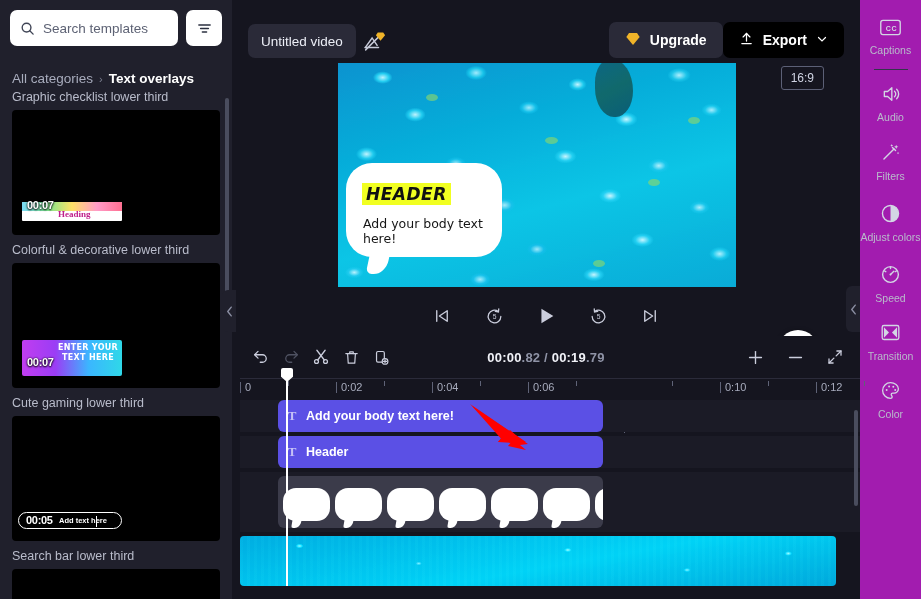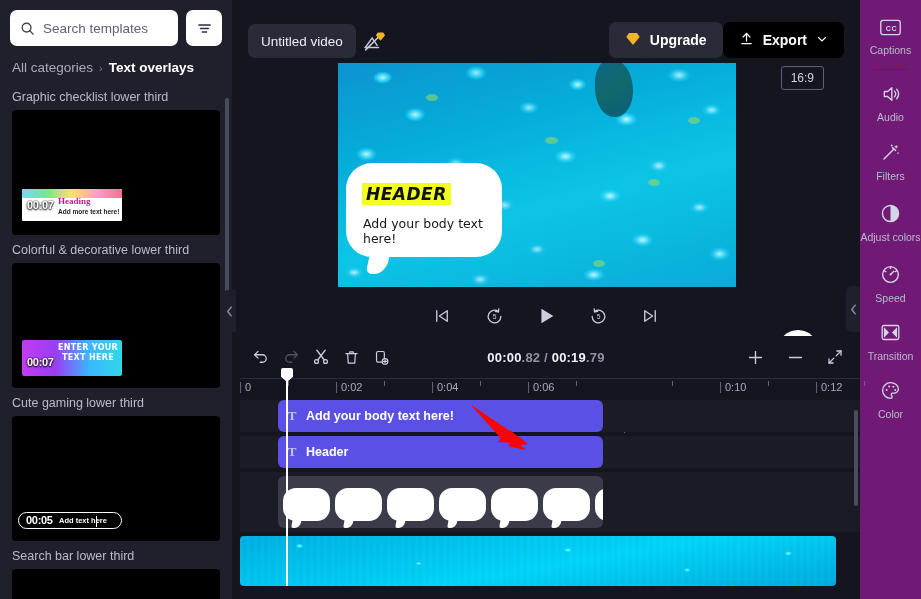--- a/index.html
+++ b/index.html
@@ -31,36 +31,36 @@
     padding: 0 10px;
   }
   .search-box .mag { flex: 0 0 auto; display:flex; }
   .search-ph { color: #5d6274; font-size: 13.5px; }
   .filter-btn {
     width: 36px; height: 36px; background: #fff; border-radius: 7px;
     display: flex; align-items: center; justify-content: center;
   }
   .breadcrumb {
     display: flex; align-items: center; gap: 6px;
-    padding: 14px 12px 8px 12px; font-size: 13.5px;
+    padding: 14px 12px 8px 12px; font-size: 13.5px; margin-top: 11px;
   }
   .bc-all { color: #a8acbd; }
   .bc-sep { color: #7b7f90; font-size: 11px; }
   .bc-cur { color: #ffffff; font-weight: bold; }
 
   .tpl-scroll { position: absolute; top: 86px; left: 0; right: 0; bottom: 0; overflow: hidden; }
   .tpl-label { font-size: 12.5px; color: #b9bccb; padding: 4px 12px 6px 12px; }
   .tpl-card {
     margin: 0 12px 4px 12px; height: 125px; background: #000;
     border-radius: 4px; position: relative; overflow: hidden;
   }
 
   
   .ov-strip {
-    position: absolute; left: 10px; bottom: 14px; width: 100px; height: 32px;
+    position: absolute; left: 10px; bottom: 14px; width: 100px; height: 19px;
     background: #fff; border-radius: 1px; overflow: hidden;
   }
   .ov-strip .rainbow {
     position: absolute; top: 0; left: 0; right: 0; height: 9px;
     background: linear-gradient(90deg,#7ad9f5,#7ae58f,#ffe066,#ff9cc8,#ff6f91);
   }
   .ov-strip .h1 { position:absolute; left: 36px; top: 7px; font-size: 9px; color:#c01f8a; font-weight:bold; font-family:"Liberation Serif",serif;}
   .ov-strip .h2 { position:absolute; left: 36px; top: 19px; font-size: 6.5px; color:#222; font-weight:bold;}
   .badge-time {
     position: absolute; font-family: "Liberation Sans", sans-serif;
@@ -279,21 +279,21 @@
   .tl-scrollbar {
     position: absolute; right: 2px; top: 74px; width: 4px; height: 96px;
     background: #4a4d5e; border-radius: 2px;
   }
 
   
   .red-arrow { position: absolute; left: 236px; top: 404px; z-index: 40; pointer-events: none; }
 
   
   .right-rail {
-    width: 61px; flex: 0 0 61px; background: #701a75;
+    width: 61px; flex: 0 0 61px; background: #a21caf;
     display: flex; flex-direction: column; align-items: center;
     padding-top: 8px; gap: 0;
   }
   .rail-item {
     width: 61px; height: 58px; display: flex; flex-direction: column;
     align-items: center; justify-content: center; gap: 4px;
   }
   .rail-label { font-size: 10.5px; color: #b9bccb; text-align: center; line-height: 11.5px; }
   .rail-div { width: 34px; height: 1px; background: #33354a; margin: 3px 0 5px 0; }
 </style>

